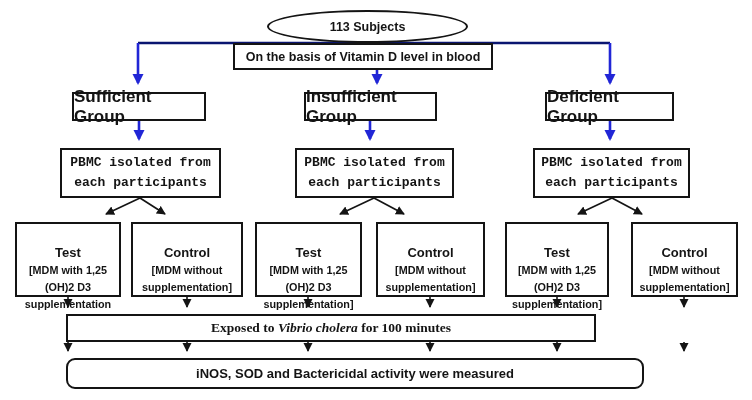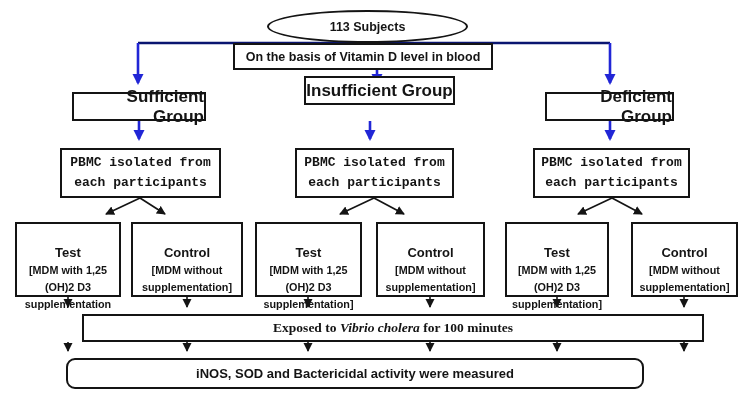--- a/index.html
+++ b/index.html
@@ -15,21 +15,21 @@
   .box {
     position: absolute;
     z-index: 2;
     box-sizing: border-box;
     background: #ffffff;
     border: 2px solid #141414;
     display: flex;
     flex-direction: column;
     align-items: center;
     justify-content: center;
-    text-align: right;
+    text-align: left;
     color: #141414;
   }
   .ellipse {
     border-radius: 50%;
     font-weight: bold;
     font-size: 12.5px;
   }
   .basis { font-weight: bold; font-size: 12.5px; }
   .group { font-weight: bold; font-size: 17px; }
   .pbmc {
@@ -110,21 +110,21 @@
     <span>113 Subjects</span>
   </div>
 
   <div class="box basis" style="left:233px; top:43px; width:260px; height:27px;">
     <span>On the basis of Vitamin D level in blood</span>
   </div>
 
   <div class="box group" style="left:72px; top:92px; width:134px; height:29px;">
     <span>Sufficient Group</span>
   </div>
-  <div class="box group" style="left:304px; top:76px; width:151px; height:29px;">
+  <div class="box group" style="left:304px; top:92px; width:133px; height:29px;">
     <span>Insufficient Group</span>
   </div>
   <div class="box group" style="left:545px; top:92px; width:129px; height:29px;">
     <span>Deficient Group</span>
   </div>
 
   <div class="box pbmc" style="left:60px; top:148px; width:161px; height:50px;">
     <div>PBMC isolated from</div>
     <div>each participants</div>
   </div>
@@ -164,21 +164,21 @@
     <div class="ln">[MDM with 1,25</div>
     <div class="ln">(OH)2 D3</div>
     <div class="ln">supplementation]</div>
   </div>
   <div class="box branch" style="left:631px; top:222px; width:107px; height:75px;">
     <div class="hdr">Control</div>
     <div class="ln">[MDM without</div>
     <div class="ln">supplementation]</div>
   </div>
 
-  <div class="box exposed" style="left:82px; top:314px; width:622px; height:28px;">
+  <div class="box exposed" style="left:66px; top:314px; width:530px; height:28px;">
     <span>Exposed to </span><span class="it">Vibrio cholera</span><span> for 100 minutes</span>
   </div>
 
   <div class="box outcome" style="left:66px; top:358px; width:578px; height:31px;">
     <span>iNOS, SOD and Bactericidal activity were measured</span>
   </div>
 
 </div>
 
 </body></html>

